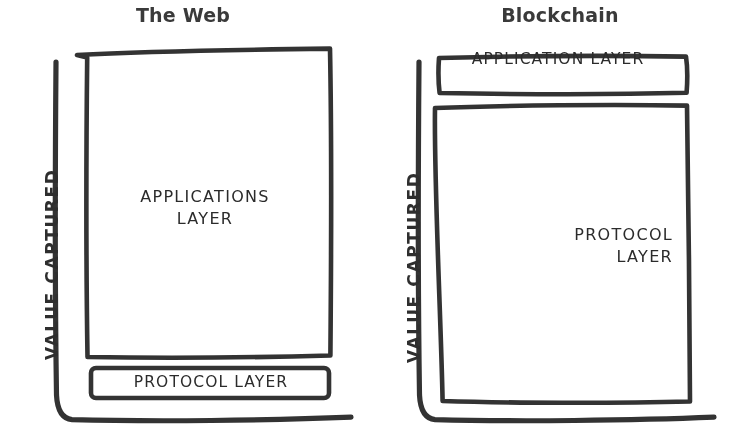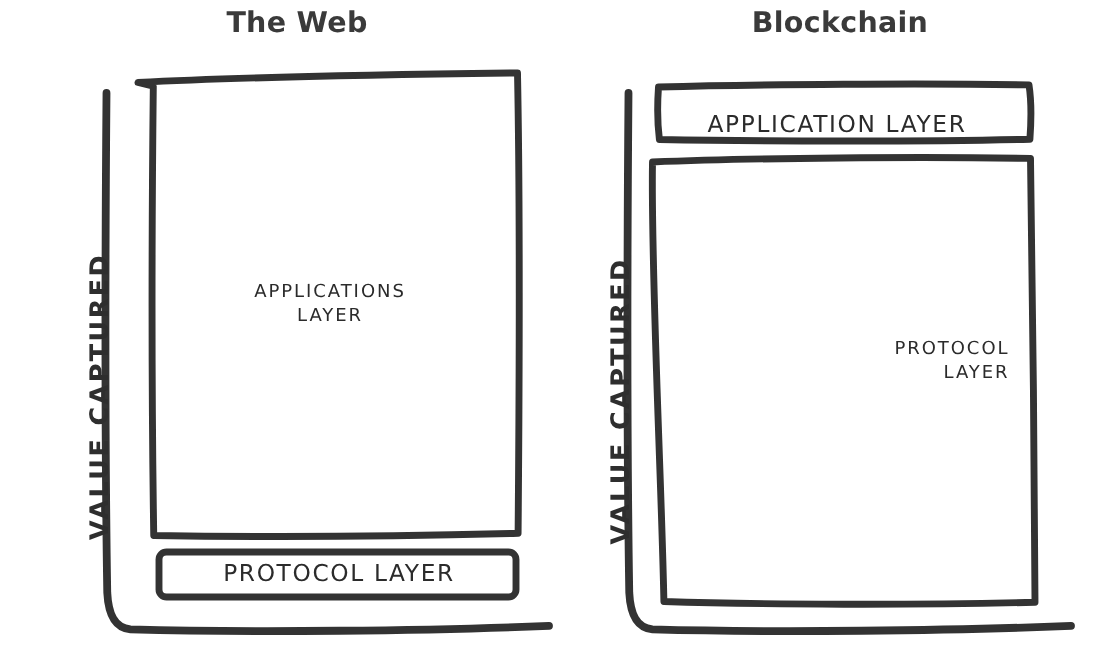--- a/index.html
+++ b/index.html
@@ -13,21 +13,21 @@
     position: relative;
     font-family: "Liberation Sans", sans-serif;
     overflow: hidden;
   }
   .panel {
     position: absolute;
     top: 0;
     height: 446px;
     width: 366px;
   }
-  #panel-web   { left: 0; margin-left: 15px; }
+  #panel-web   { left: 0; }
   #panel-chain { left: 367px; }
 
   .panel-title {
     position: absolute;
     top: 4px;
     left: 0;
     width: 366px;
     text-align: center;
     font-family: "DejaVu Sans", "Liberation Sans", sans-serif;
     font-weight: bold;
@@ -60,25 +60,25 @@
   #axis-label-chain { left: 37px; top: 363px; }
 
   .box-label {
     position: absolute;
     text-align: center;
     font-family: "DejaVu Sans", "Liberation Sans", sans-serif;
     color: #2b2b2b;
     letter-spacing: 1.3px;
     line-height: 1.35;
     white-space: pre-line;
-    font-size: 12px;
+    font-size: 16px;
   }
   #label-web-apps     { left: 96px;  top: 186px; width: 218px; }
   #label-web-protocol { left: 96px;  top: 372px; width: 230px; font-size: 15.5px; letter-spacing: 1.1px; }
-  #label-chain-app    { left: 76px;  top: 73px;  width: 230px; font-size: 15.5px; letter-spacing: 1.1px; }
+  #label-chain-app    { left: 76px;  top: 49px;  width: 230px; font-size: 15.5px; letter-spacing: 1.1px; }
   #label-chain-proto  { left: 76px;  top: 224px; width: 230px; text-align: right; }
 </style>
 </head>
 <body>
 
 <div class="panel" id="panel-web">
 
   <div class="panel-title">The Web</div>
 
   <svg class="sketch-svg" viewBox="0 0 366 446">

